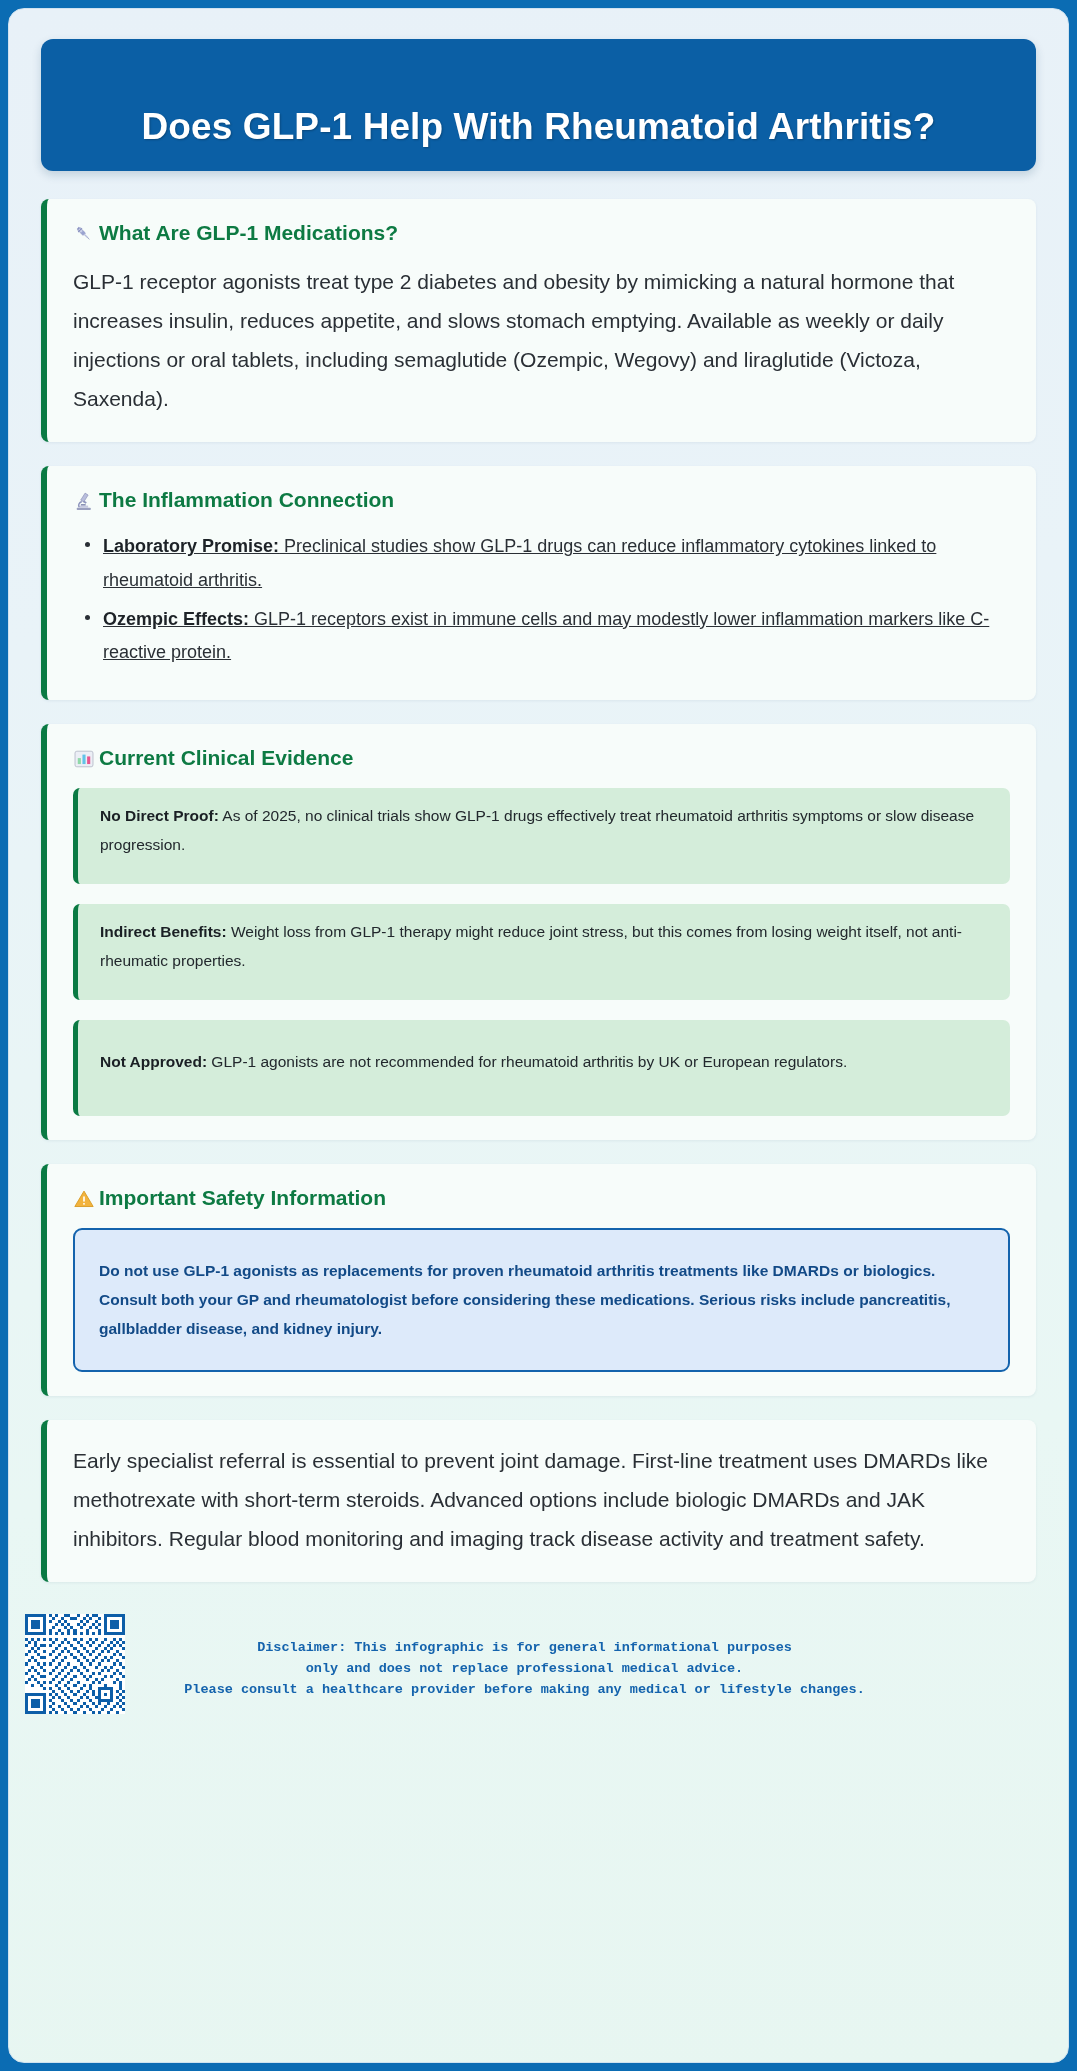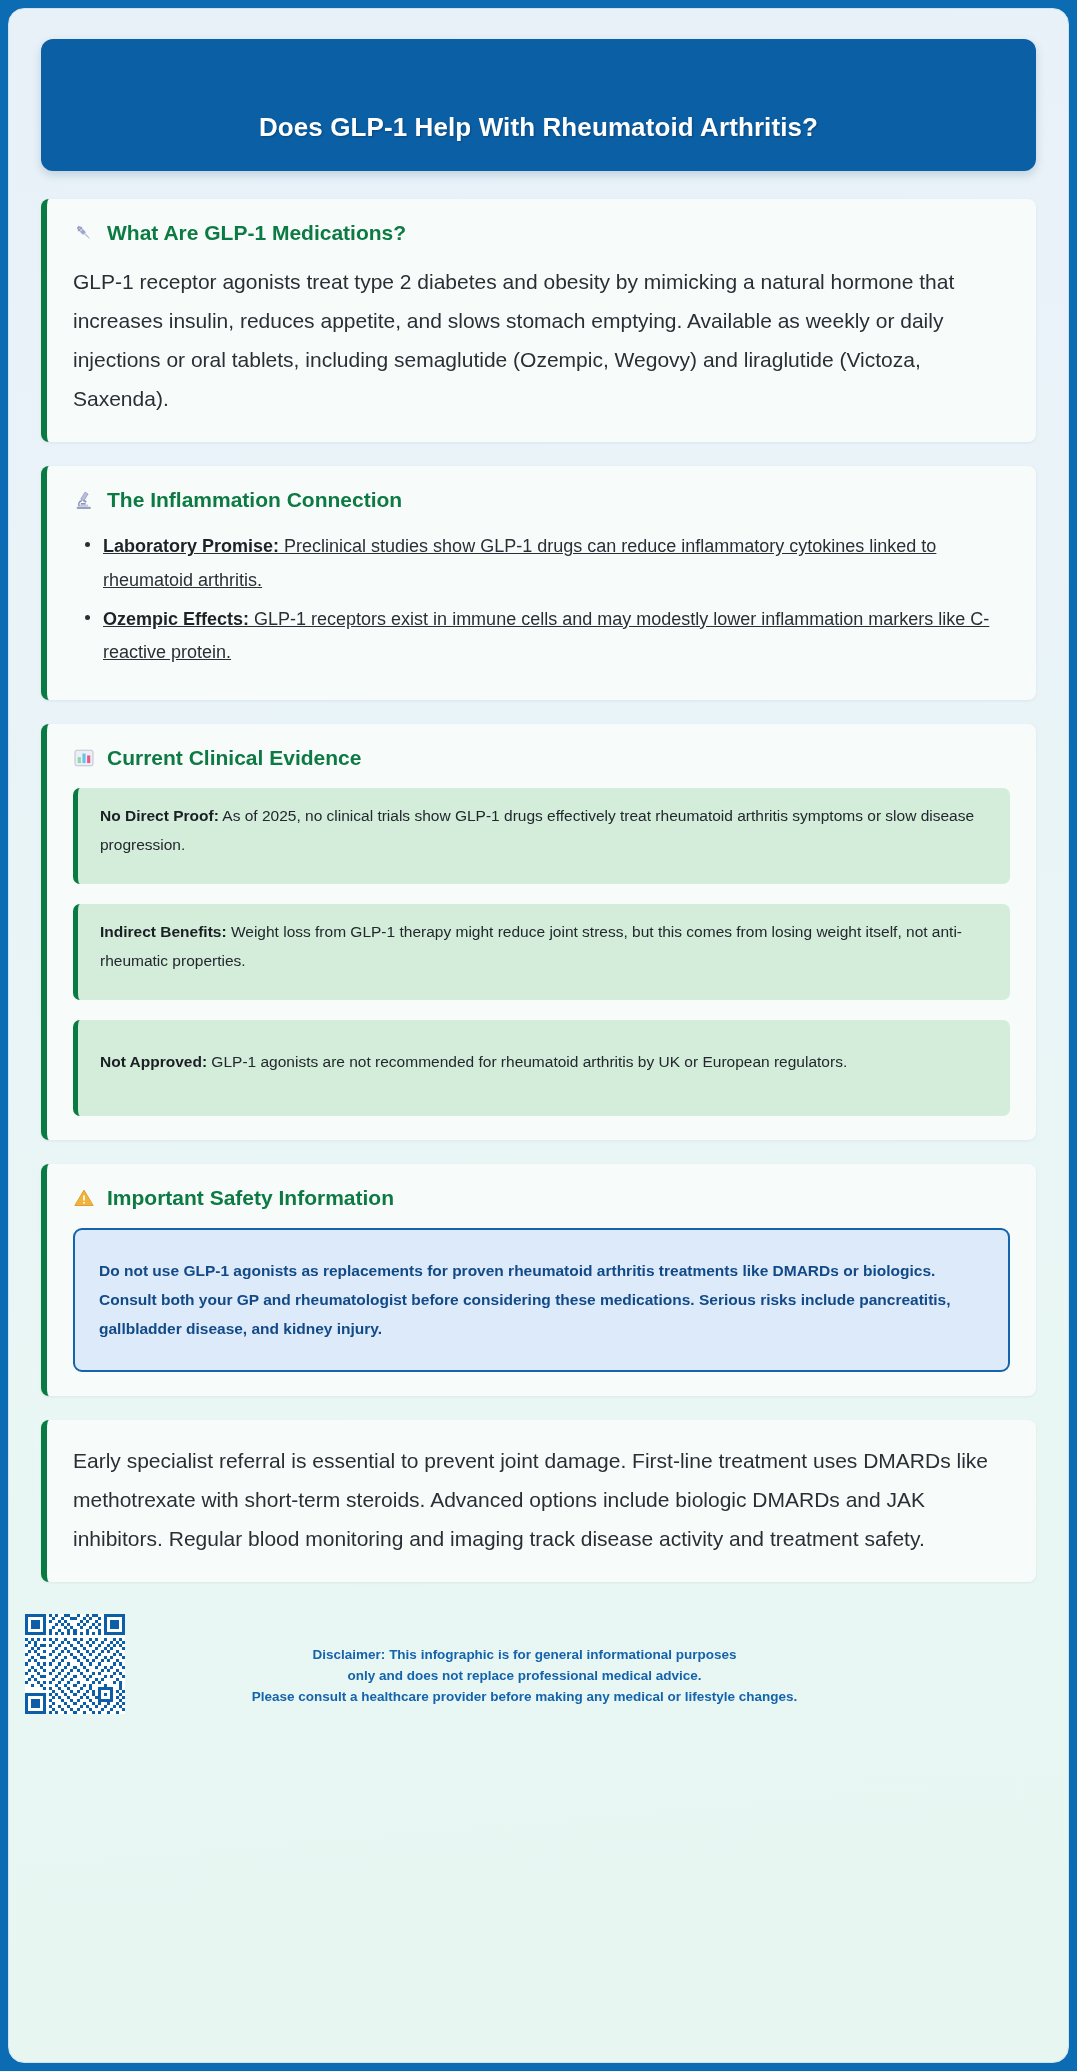--- a/index.html
+++ b/index.html
@@ -32,42 +32,42 @@
     border-radius: 12px;
     height: 132px;
     margin: 8px 6px 28px 6px;
     display: flex;
     align-items: center;
     justify-content: center;
     box-shadow: 0 4px 10px rgba(10,60,100,0.18);
   }
   .banner h1 {
     color: #ffffff;
-    font-size: 26px;
+    font-size: 37px;
     font-weight: bold;
     letter-spacing: 0.1px;
     text-align: center;
     text-shadow: 1px 1px 2px rgba(0,0,0,0.25);
     margin-top: 44px;
   }
 
   
   .card {
     background: #f7fcfa;
     border-left: 6px solid #0a7a43;
     border-radius: 8px;
     margin: 0 6px 24px 6px;
     padding: 22px 26px 24px 26px;
     box-shadow: 0 1px 3px rgba(40,80,110,0.08);
   }
 
   .card-head {
     display: flex;
-    align-items: center;
-    gap: 12px;
+    align-items: flex-end;
+    gap: 4px;
     margin-bottom: 18px;
   }
   .card-head .sec-icon {
     width: 22px;
     height: 22px;
     flex: 0 0 22px;
     display: flex;
     align-items: center;
     justify-content: center;
   }
@@ -134,24 +134,25 @@
     padding: 26px 24px;
     color: #124a87;
     font-size: 15.5px;
     font-weight: bold;
     line-height: 1.9;
   }
 
   
   .footer {
     display: flex;
-    align-items: center;
+    align-items: flex-start;
     gap: 12px;
     margin: 4px 6px 0 -18px;
     padding-top: 8px;
+    font-family: Liberation Mono, monospace;
   }
   .qr {
     width: 100px;
     height: 100px;
     flex: 0 0 100px;
     margin-left: 4px;
   }
   .disclaimer {
     flex: 1;
     text-align: center;

